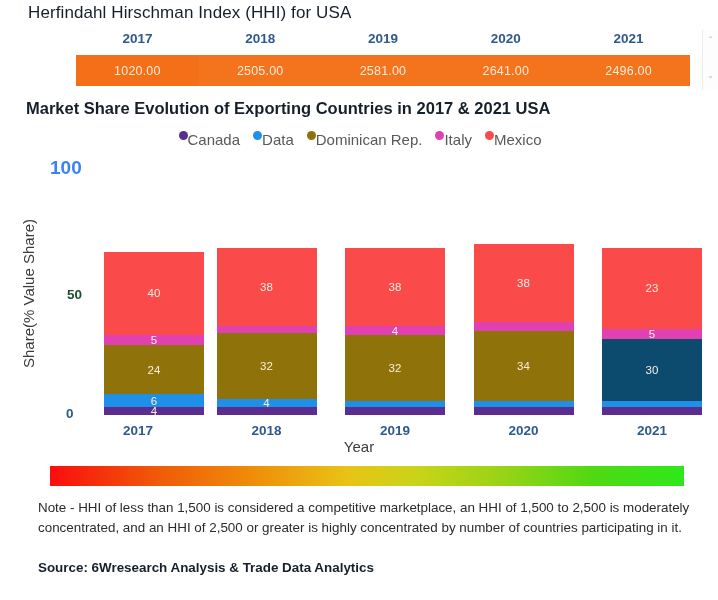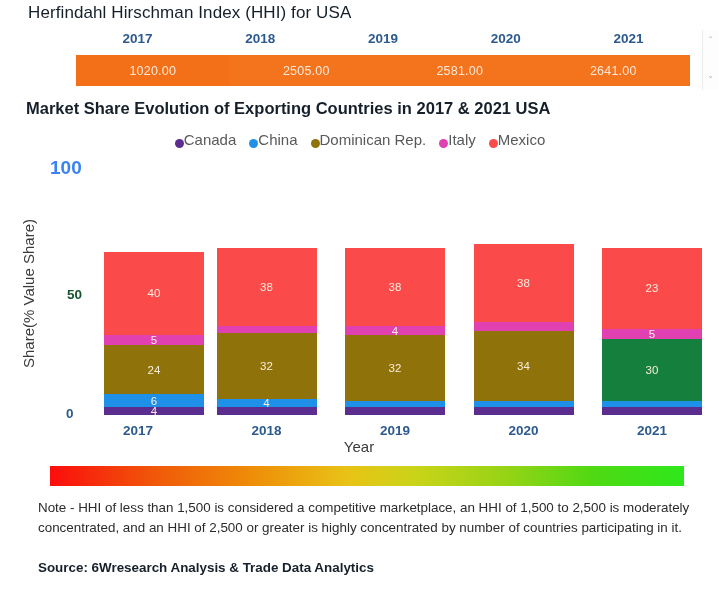--- a/index.html
+++ b/index.html
@@ -47,21 +47,21 @@
 
   
   .chart-title{
     position:absolute;left:26px;top:99px;
     font-size:16.5px;font-weight:bold;color:#16202b;white-space:nowrap;
   }
   .legend{
     position:absolute;left:140px;top:128px;width:440px;height:22px;
     display:flex;align-items:center;justify-content:center;gap:13px;
   }
-  .legend .item{display:flex;align-items:flex-end;gap:0;}
+  .legend .item{display:flex;align-items:flex-start;gap:0;}
   .legend .dot{width:9px;height:9px;border-radius:50%;display:block;}
   .legend .lbl{font-size:15px;color:#58595b;white-space:nowrap;}
 
   
   .plot{position:absolute;left:0;top:150px;width:718px;height:300px;}
   .ylab-100{
     position:absolute;left:50px;top:7px;font-size:19px;font-weight:bold;color:#3b82f6;
   }
   .ylab-50{
     position:absolute;left:58px;top:137px;font-size:13.5px;font-weight:bold;color:#14532d;margin-left:9px;
@@ -118,36 +118,37 @@
       <div class="cell">2018</div>
       <div class="cell">2019</div>
       <div class="cell">2020</div>
       <div class="cell">2021</div>
     </div>
   <div class="hhi-values">
       <div class="cell first">1020.00</div>
       <div class="cell">2505.00</div>
       <div class="cell">2581.00</div>
       <div class="cell">2641.00</div>
+      <div class="cell">2496.00</div>
     </div>
 
   <div class="scrollbar">
     <div class="arrow up">⌃</div>
     <div class="arrow down">⌄</div>
   </div>
 
   <div class="chart-title">Market Share Evolution of Exporting Countries in 2017 &amp; 2021 USA</div>
   <div class="legend">
       <div class="item">
         <span class="dot" style="background: rgb(91, 45, 142);"></span>
         <span class="lbl">Canada</span>
       </div>
       <div class="item">
         <span class="dot" style="background: rgb(30, 144, 232);"></span>
-        <span class="lbl">China</span>
+        <span class="lbl">Data</span>
       </div>
       <div class="item">
         <span class="dot" style="background: rgb(143, 114, 9);"></span>
         <span class="lbl">Dominican Rep.</span>
       </div>
       <div class="item">
         <span class="dot" style="background: rgb(224, 64, 176);"></span>
         <span class="lbl">Italy</span>
       </div>
       <div class="item">
@@ -220,21 +221,21 @@
           <div class="seg" style="background: rgb(91, 45, 142); height: 8.24px;"></div>
         </div>
         <div class="xtick" style="left: 473.5px;">2020</div>
         <div class="barcol" style="left: 602px;">
           <div class="seg" style="background: rgb(251, 74, 74); height: 80.34px;">
             <span>23</span>
           </div>
           <div class="seg" style="background: rgb(224, 64, 176); height: 10.3px;">
             <span>5</span>
           </div>
-          <div class="seg" style="background: #15803d; height: 61.8px;">
+          <div class="seg" style="background: #0c4a6e; height: 61.8px;">
             <span>30</span>
           </div>
           <div class="seg" style="background: rgb(30, 144, 232); height: 6.18px;"></div>
           <div class="seg" style="background: rgb(91, 45, 142); height: 8.24px;"></div>
         </div>
         <div class="xtick" style="left: 602px;">2021</div>
       </div>
     <div class="xaxis-title">Year</div>
   </div>
 

